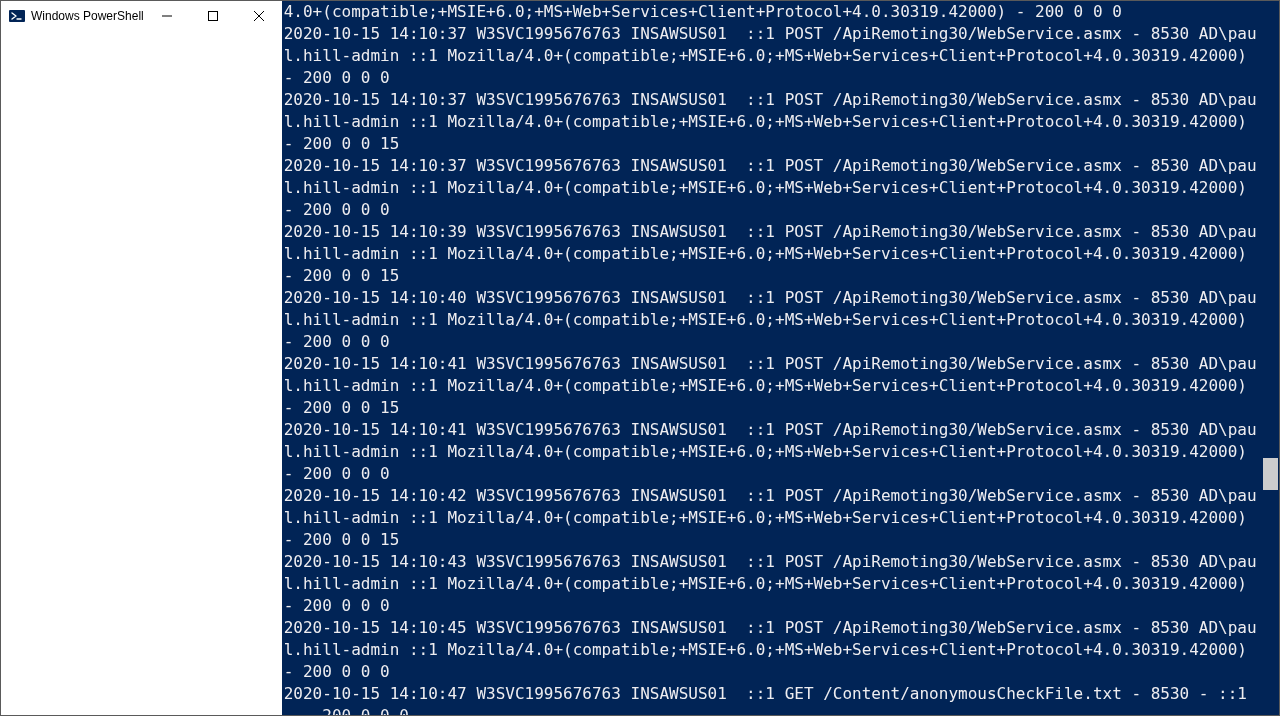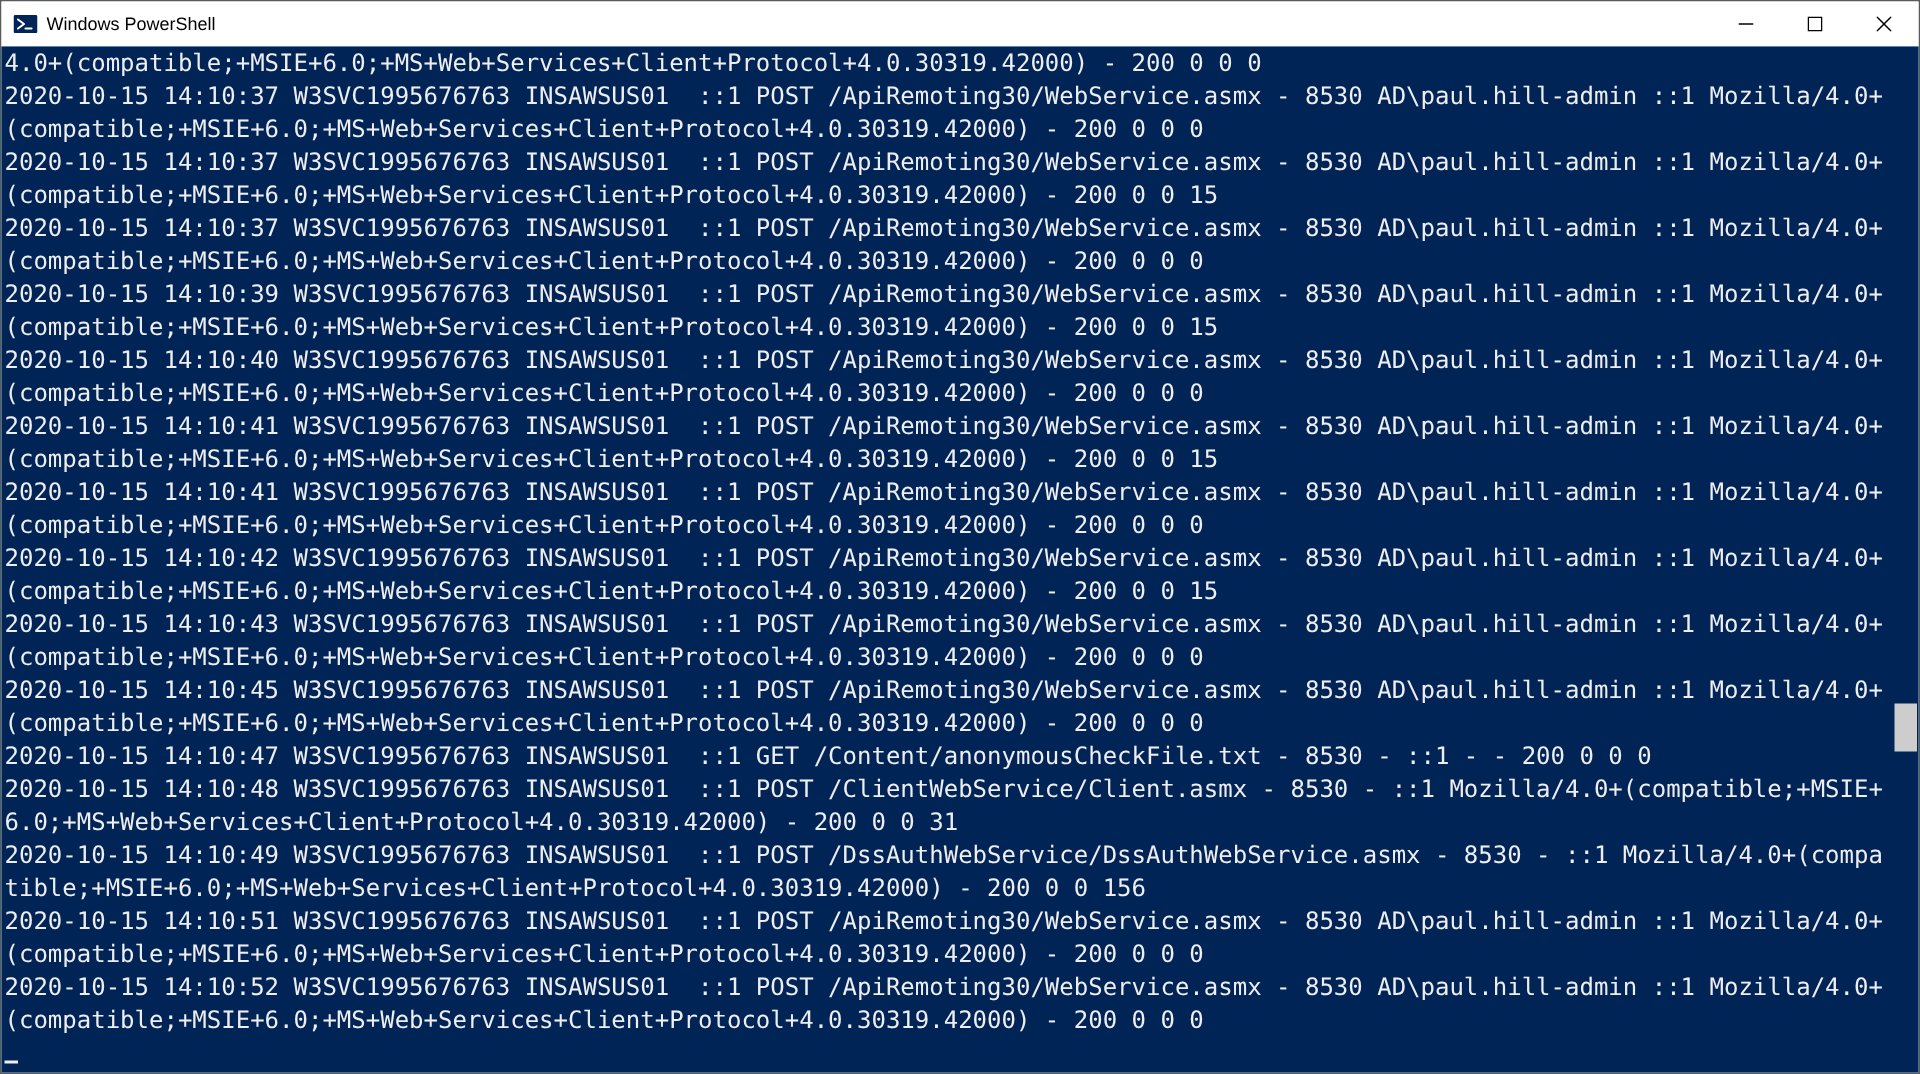--- a/index.html
+++ b/index.html
@@ -10,21 +10,21 @@
     overflow: hidden;
     font-family: "Segoe UI", Tahoma, sans-serif;
     background: #ffffff;
   }
   .window {
     width: 1280px;
     height: 716px;
     box-sizing: border-box;
     border: 1px solid #5a5a5a;
     display: flex;
-    flex-direction: column;
+    flex-direction: row;
     background: #ffffff;
   }
   .titlebar {
     height: 30px;
     background: #ffffff;
     display: flex;
     align-items: center;
     color: #000;
     font-size: 12px;
     flex: 0 0 auto;

